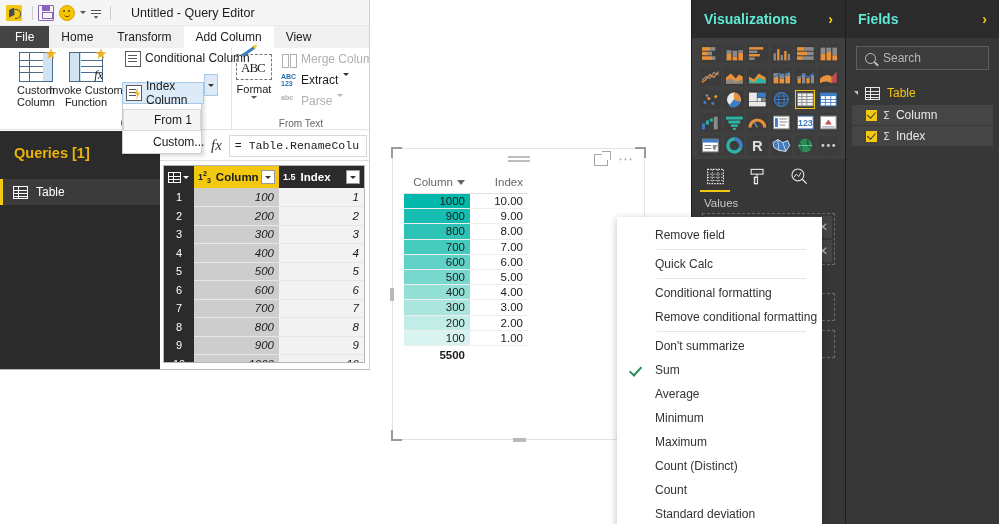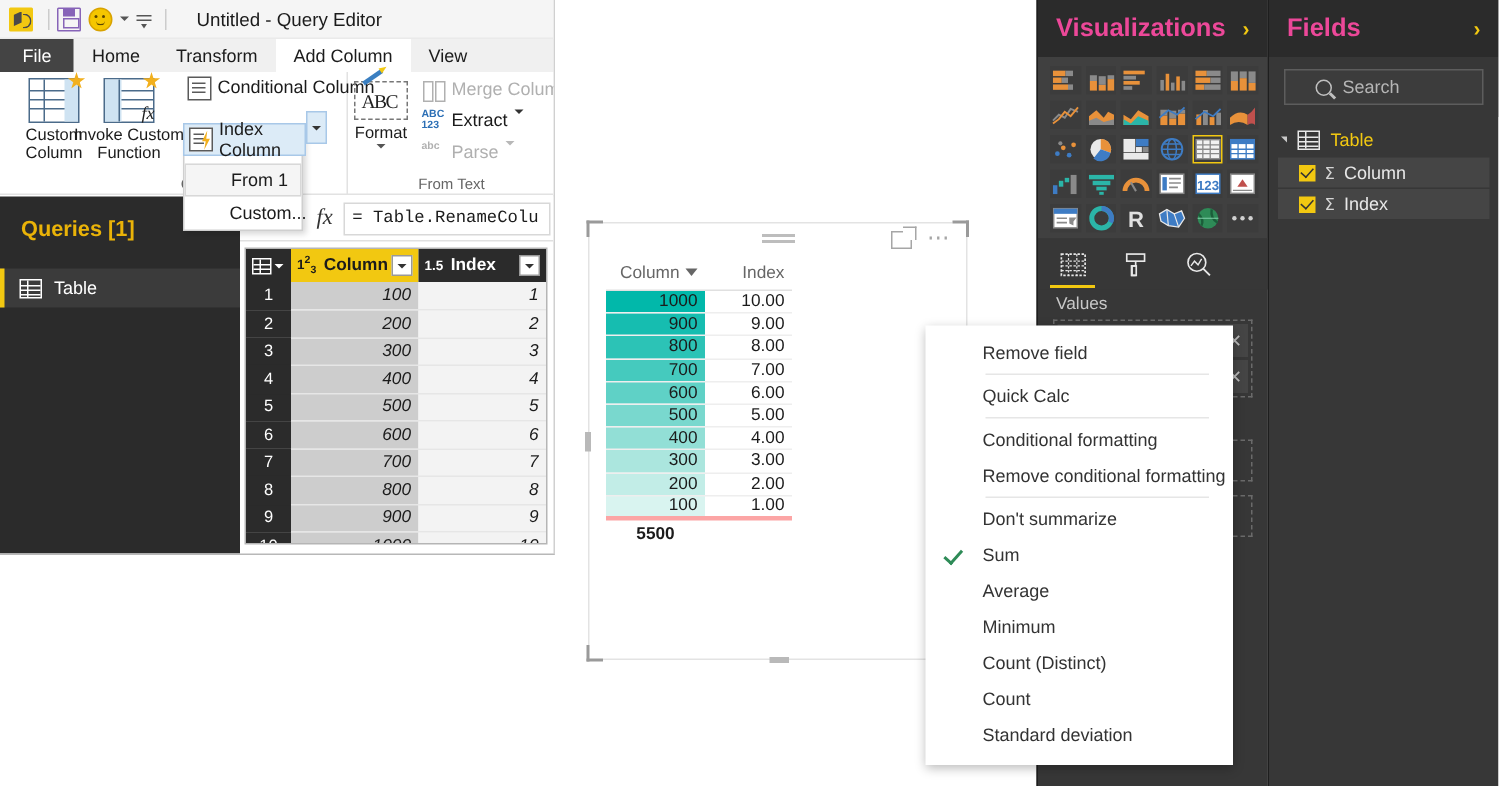--- a/index.html
+++ b/index.html
@@ -190,29 +190,29 @@
   #vis-table { position:absolute; left:12px; top:26px; width:124px; }
   #vis-table table { border-collapse:collapse; width:100%; table-layout:fixed; }
   #vis-table th { font-size:11.5px; color:#666; font-weight:normal; padding:2px 5px 5px;
      text-align:right; border-bottom:1px solid #e0e0e0; }
   #vis-table th.c1 { width:66px; }
   .sort-caret { display:inline-block; width:0;height:0; margin-left:4px;
      border-left:4px solid transparent;border-right:4px solid transparent;border-top:5px solid #666;
      vertical-align:1px; }
   #vis-table td { font-size:11.5px; color:#1b1b1b; text-align:right; padding:0 5px;
      height:15.2px; border-bottom:1px solid #eeeeee; }
-  #vis-table tr.total td { font-weight:bold; border-bottom:none; border-top:3px solid #fca5a5;
-     padding-top:2px; height:17px;text-align:center; }
+  #vis-table tr.total td { font-weight:bold; border-bottom:none; border-top:1px solid #fca5a5;
+     padding-top:2px; height:17px; }
 
   
   #viz-pane { position:absolute; right:154px; top:0; width:154px; height:524px; background:#373737;
      border-left:1px solid #1e1e1e; }
   .pane-hdr { height:38px; background:#2b2b2b; display:flex; align-items:center;
      padding:0 12px; justify-content:space-between; }
-  .pane-title { color:#ec4899; font-size:17px; font-weight:bold; }
+  .pane-title { color:#5eead4; font-size:14px; font-weight:bold; }
   .chev { color:#f2c811; font-size:14px; font-weight:bold; }
   #viz-grid { padding:6px 6px 4px 8px; display:grid; grid-template-columns:repeat(6,1fr);
      gap:4px 3px; background:#404040; }
   .vz { height:19px; background:#3c3c3c; border:1px solid transparent; position:relative; overflow:hidden; }
   .vz.sel { border:1.6px solid #f2c811; }
   .vz svg { display:block; width:100%; height:100%; }
   #viz-tabs { height:34px; display:flex; align-items:center; gap:16px; padding-left:10px;
      background:#373737; }
   .vtab { width:26px; height:26px; position:relative; display:flex; align-items:center; justify-content:center; }
   .vtab.active:after { content:""; position:absolute; left:-2px; right:-2px; bottom:-3px; height:2.5px;
@@ -225,21 +225,21 @@
   .pill-caret { width:0;height:0;border-left:3.5px solid transparent;border-right:3.5px solid transparent;
      border-top:4px solid #bdbdbd; margin-right:8px; }
   .pill-x { color:#bdbdbd; font-size:12px; line-height:12px; }
   .well-empty { margin:0 10px 9px; border:1px dashed #6a6a6a; height:28px; }
 
   
   #fields-pane { position:absolute; right:0; top:0; width:154px; height:524px; background:#373737;
      border-left:1px solid #1e1e1e;margin-left:39px; }
   #search-wrap { padding:8px 10px; background:#373737; }
   #search-box { height:24px; border:1px solid #5d5d5d; background:#3c3c3c; display:flex;
-     align-items:center; padding:0 20px; }
+     align-items:center; padding:0 8px; }
   .mag { width:11px; height:11px; border:1.5px solid #c0c0c0; border-radius:50%; position:relative;
      margin-right:7px; flex:none; }
   .mag:after{content:"";position:absolute;right:-4px;bottom:-2px;width:5px;height:1.5px;
      background:#c0c0c0;transform:rotate(45deg);}
   #search-ph { color:#b5b5b5; font-size:12px; }
   .fld-tree { padding-top:4px; }
   .fld-tbl { height:22px; display:flex; align-items:center; padding-left:8px; color:#f2c811; font-size:12px; }
   .tri { width:0;height:0;border-top:4px solid #c9c9c9;border-left:4px solid transparent;
      margin-right:7px; flex:none; }
   .fld-tbl .q-tbl-ico { border-color:#e8e8e8; margin-right:7px; }
@@ -877,20 +877,23 @@
       <span class="ctx-check"></span>
       <span>Sum</span>
     </div>
     <div class="ctx-item">
       <span>Average</span>
     </div>
     <div class="ctx-item">
       <span>Minimum</span>
     </div>
     <div class="ctx-item">
+      <span>Maximum</span>
+    </div>
+    <div class="ctx-item">
       <span>Count (Distinct)</span>
     </div>
     <div class="ctx-item">
       <span>Count</span>
     </div>
     <div class="ctx-item">
       <span>Standard deviation</span>
     </div>
   </div>
 

